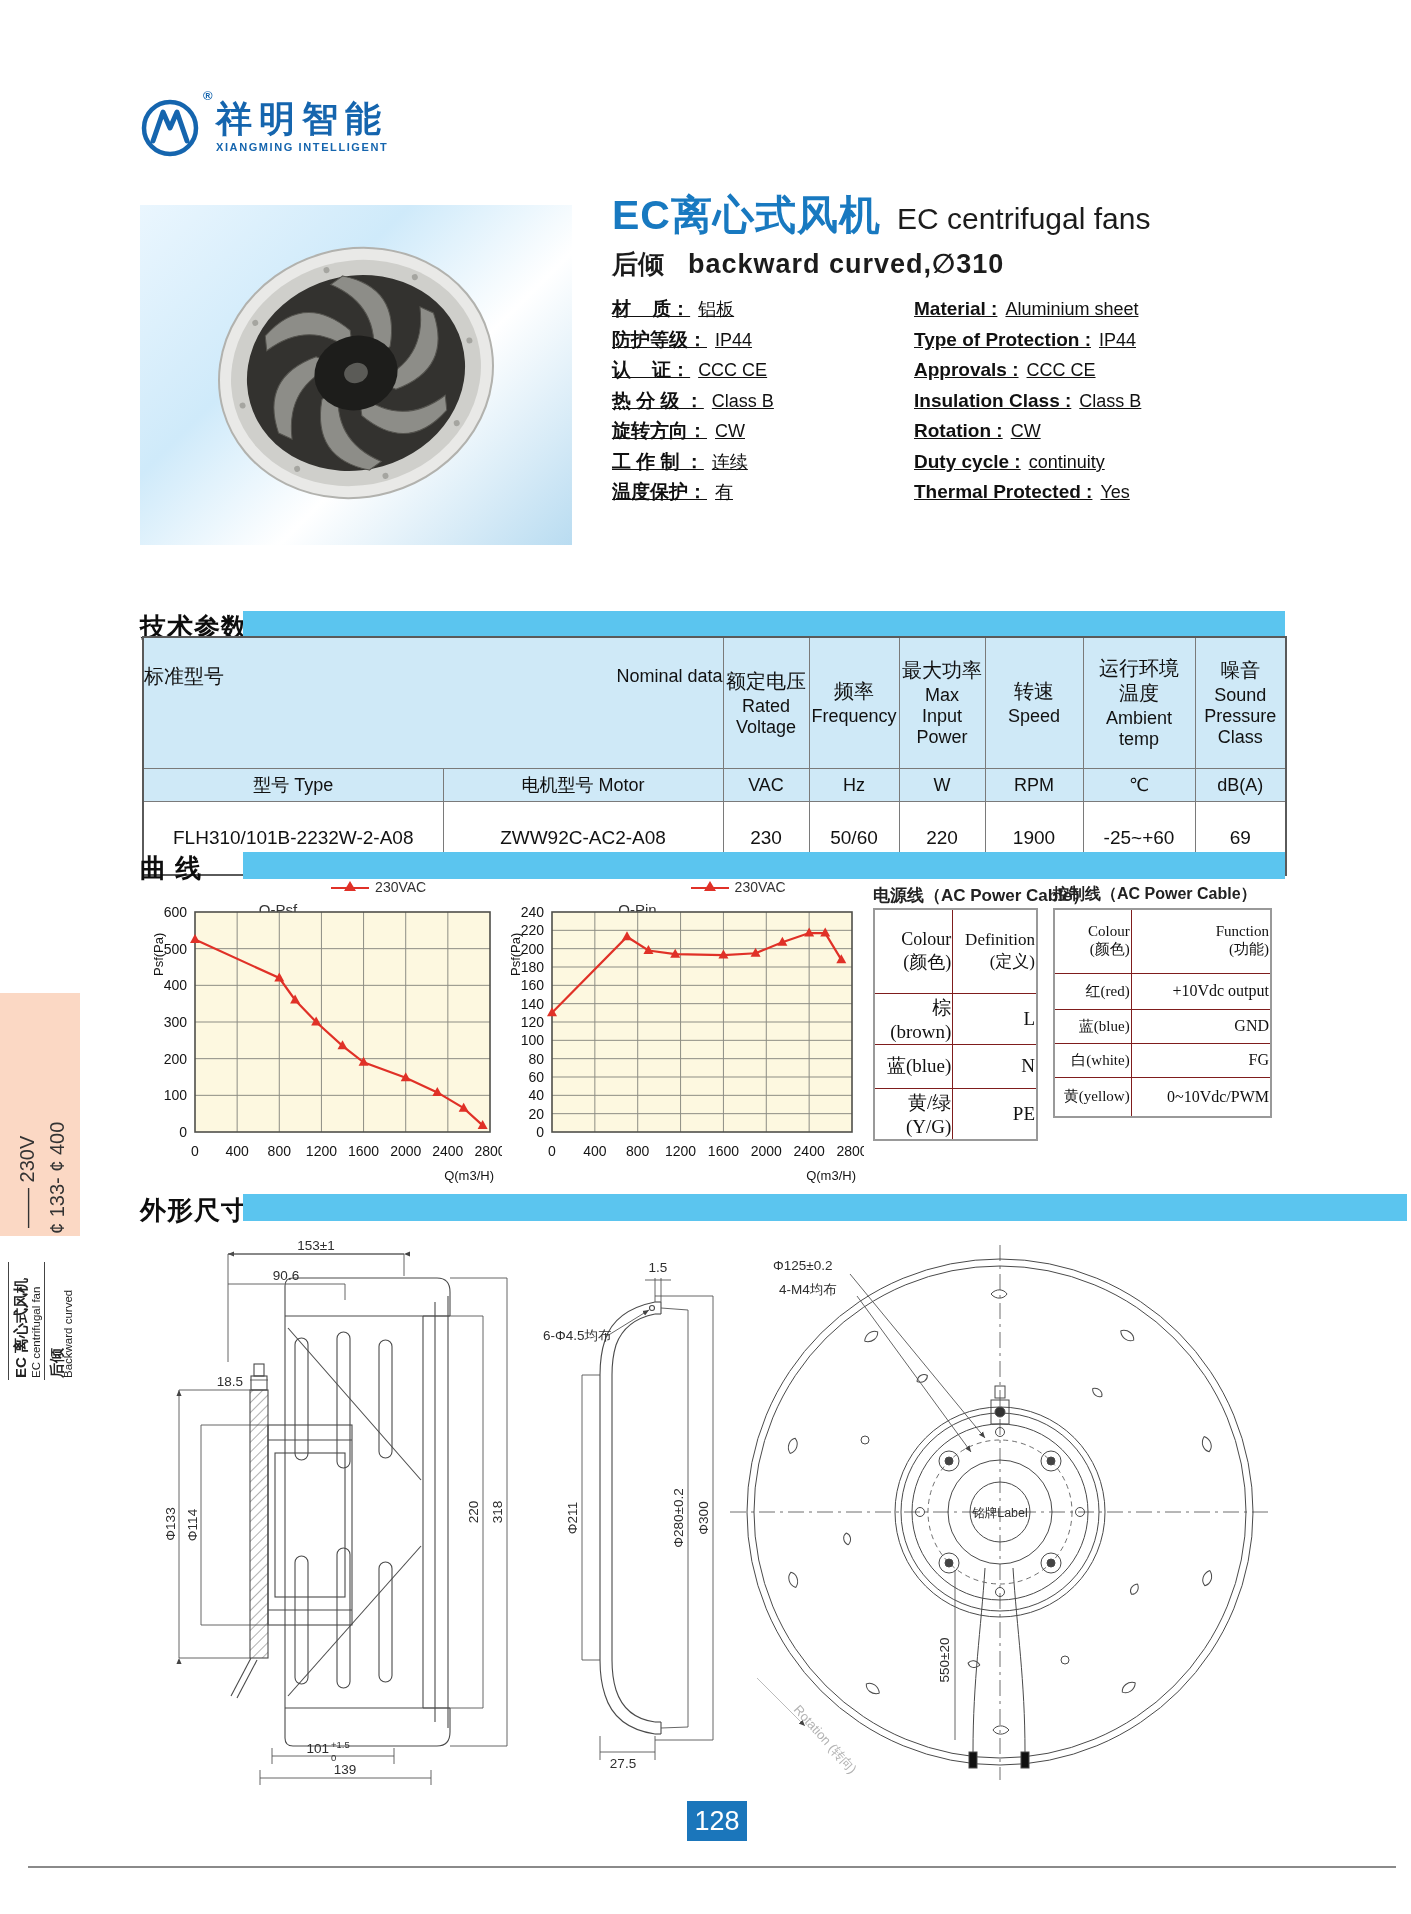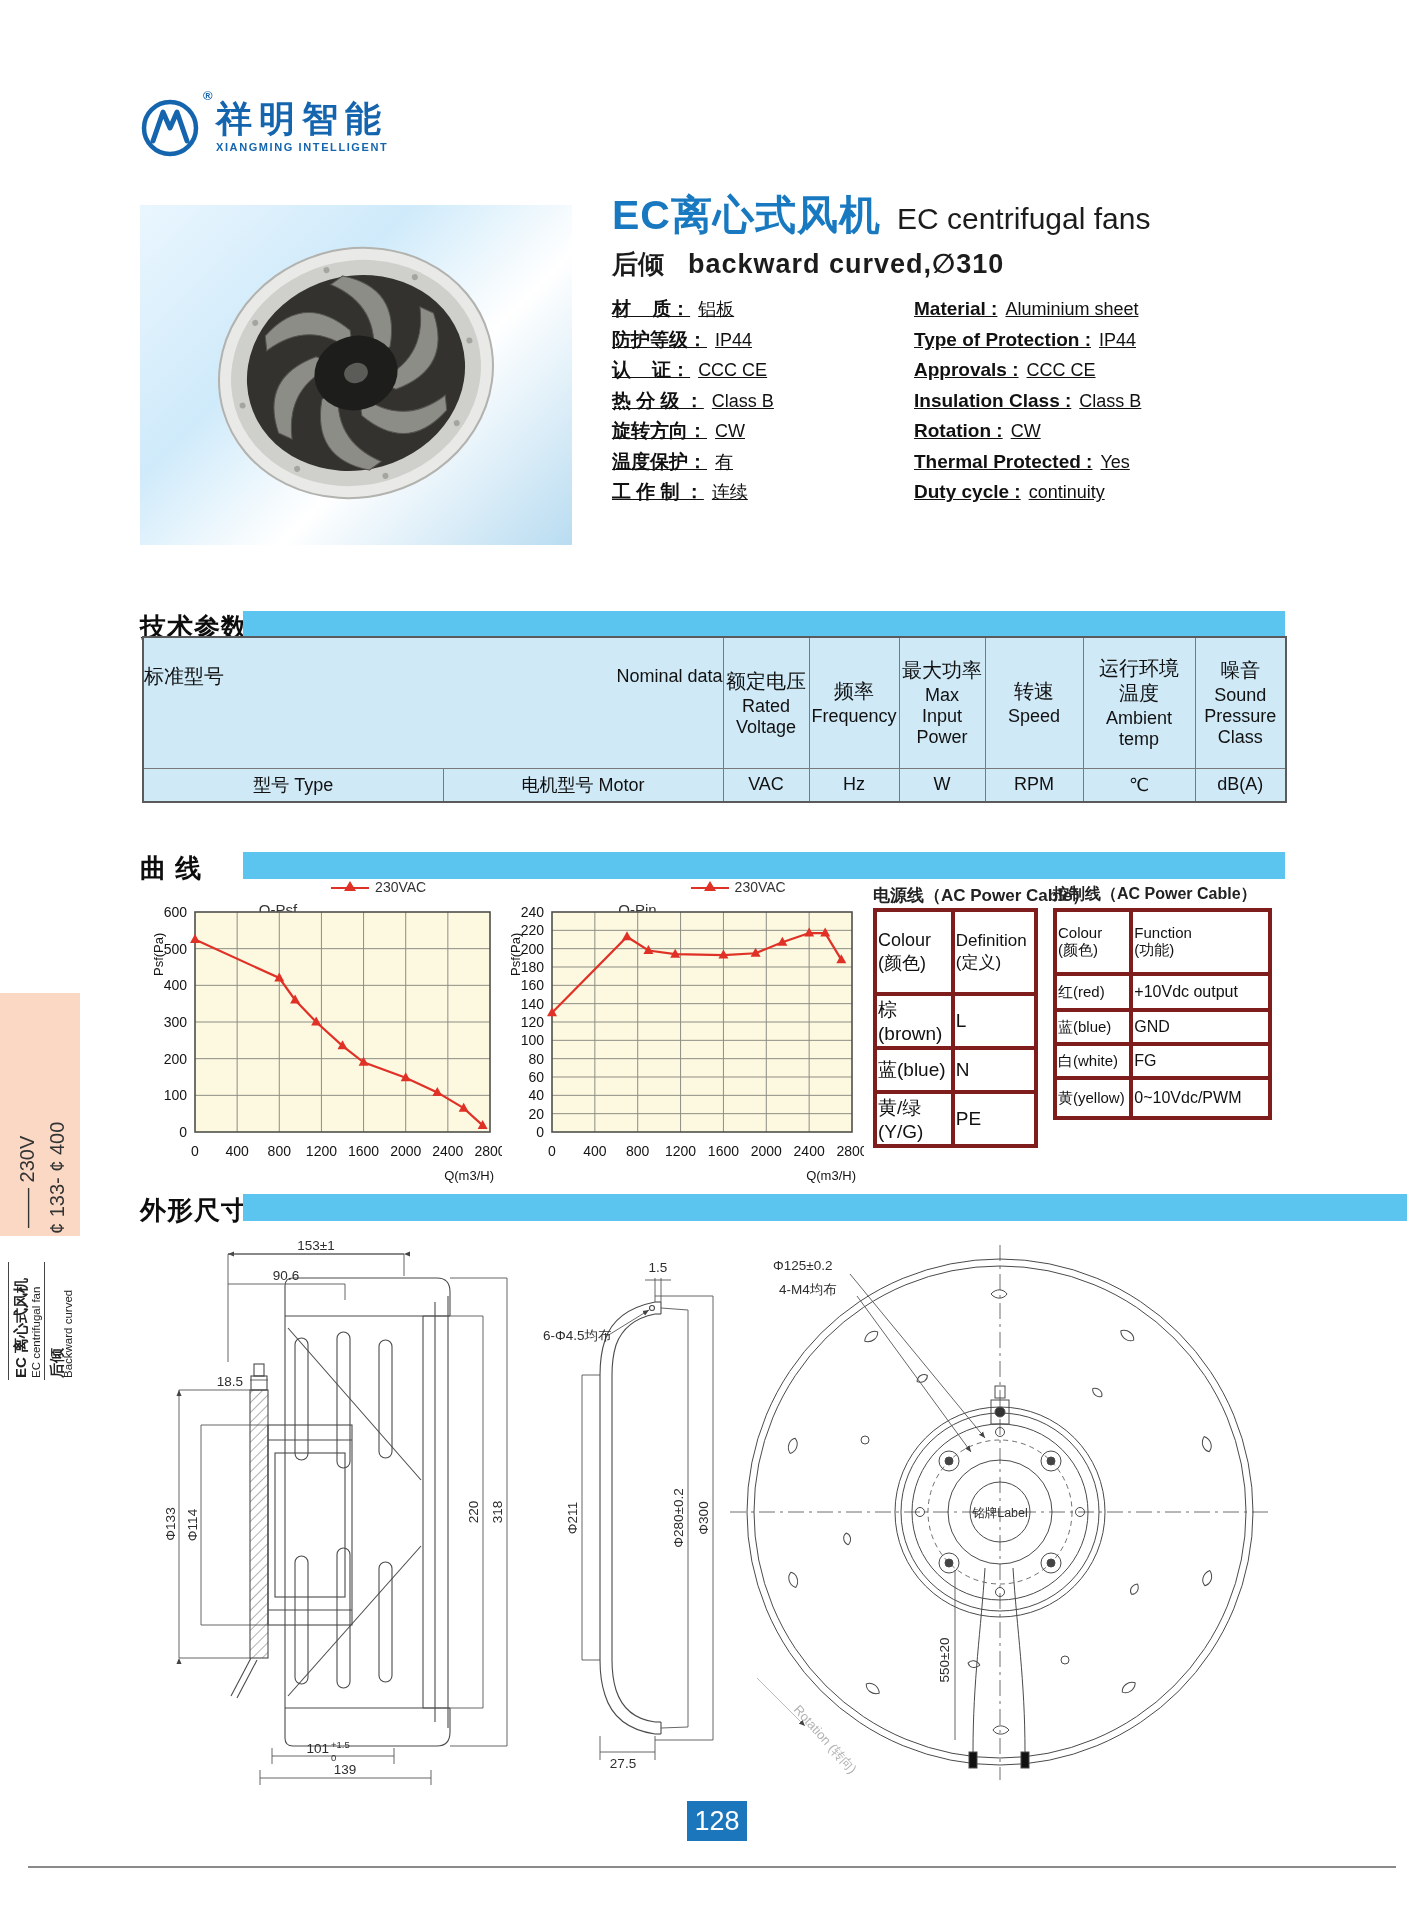--- a/index.html
+++ b/index.html
@@ -43,21 +43,21 @@
   .dat{font-size:19px;}
   
   .chart-head{display:flex;justify-content:center;align-items:center;gap:34px;height:22px;}
   .c-title{font-size:15px;font-weight:normal;color:#333;margin-top:45px;}
   .c-legend{display:flex;align-items:center;gap:6px;font-size:14px;color:#333;}
   .ctick{font-size:14px;fill:#141414;font-family:"Liberation Sans","DejaVu Sans",sans-serif;}
   .caxis{font-size:13px;fill:#141414;font-family:"Liberation Sans","DejaVu Sans",sans-serif;}
   
   .cab-title{font-size:17px;font-weight:bold;color:#222;}
   table.cab{border-collapse:collapse;border:2px solid #999;}
-  table.cab td{border:4px solid #7f1d1d;text-align:left;vertical-align:middle;}
+  table.cab td{border:1px solid #7f1d1d;text-align:right;vertical-align:middle;font-family:Liberation Serif, serif;}
   
   .dtxt{font-size:13.5px;fill:#2e2e2e;font-family:"Liberation Sans","DejaVu Sans",sans-serif;}
   .dsm{font-size:12px;}
   .rot-grey{fill:#b3b3b3;font-size:13px;}
   
   .pagenum{left:687px;top:1801px;width:60px;height:40px;background:#1b76bb;color:#fff;font-size:27px;display:flex;align-items:center;justify-content:center;}
   .bottom-rule{left:28px;top:1866px;width:1368px;height:2px;background:#8a8a8a;}
   
   .salmon{left:0;top:993px;width:80px;height:243px;background:#fbd8c4;}
   .vrot{position:absolute;transform:rotate(-90deg);transform-origin:0 0;white-space:pre;}
@@ -165,36 +165,36 @@
           <span class="spec-label">旋转方向：</span>
           <span class="spec-val">CW</span>
         </div>
       <div class="spec-en">
           <span class="spec-label">Rotation :</span>
           <span class="spec-val">CW</span>
         </div>
     </div>
     <div class="spec-row">
       <div class="spec-cn">
+          <span class="spec-label">工 作 制 ：</span>
+          <span class="spec-val">连续</span>
+        </div>
+      <div class="spec-en">
+          <span class="spec-label">Duty cycle :</span>
+          <span class="spec-val">continuity</span>
+        </div>
+    </div>
+    <div class="spec-row">
+      <div class="spec-cn">
           <span class="spec-label">温度保护：</span>
           <span class="spec-val">有</span>
         </div>
       <div class="spec-en">
           <span class="spec-label">Thermal Protected :</span>
           <span class="spec-val">Yes</span>
-        </div>
-    </div>
-    <div class="spec-row">
-      <div class="spec-cn">
-          <span class="spec-label">工 作 制 ：</span>
-          <span class="spec-val">连续</span>
-        </div>
-      <div class="spec-en">
-          <span class="spec-label">Duty cycle :</span>
-          <span class="spec-val">continuity</span>
         </div>
     </div>
   </div>
 </div>
 
 <div class="abs sec-text" style="left:140px;top:610px;">技术参数</div>
 <div class="abs sec-bar" style="left:243px;top:611px;width:1042px;"></div>
 
 <table class="abs tech">
   <colgroup>
@@ -248,20 +248,30 @@
   </tr>
   <tr class="tr-s">
     <td class="hd sub">型号 Type</td>
     <td class="hd sub">电机型号 Motor</td>
     <td class="hd sub">VAC</td>
     <td class="hd sub">Hz</td>
     <td class="hd sub">W</td>
     <td class="hd sub">RPM</td>
     <td class="hd sub">℃</td>
     <td class="hd sub">dB(A)</td>
+  </tr>
+  <tr class="tr-d">
+    <td class="dat">FLH310/101B-2232W-2-A08</td>
+    <td class="dat">ZWW92C-AC2-A08</td>
+    <td class="dat">230</td>
+    <td class="dat">50/60</td>
+    <td class="dat">220</td>
+    <td class="dat">1900</td>
+    <td class="dat">-25~+60</td>
+    <td class="dat">69</td>
   </tr>
 </tbody>
   </table>
 
 <div class="abs sec-text" style="left:140px;top:851px;">曲  线</div>
 <div class="abs sec-bar" style="left:243px;top:852px;width:1042px;"></div>
 
 <div class="abs chart-head" style="left:195px;top:876px;width:295px;">
   <span class="c-title">Q-Psf</span>
   <span class="c-legend">

